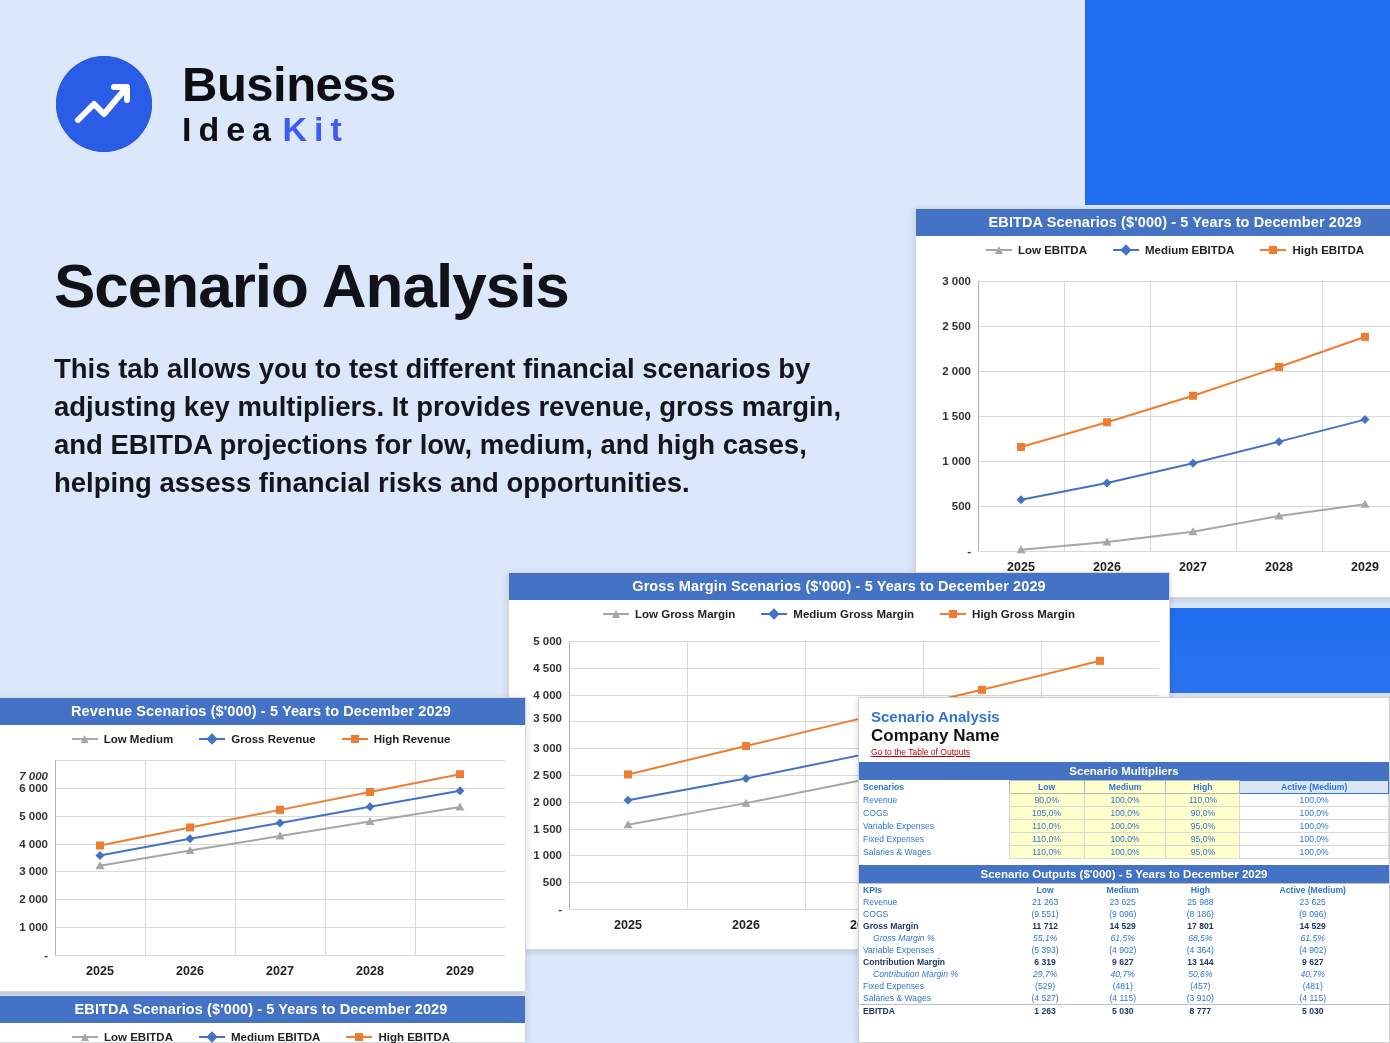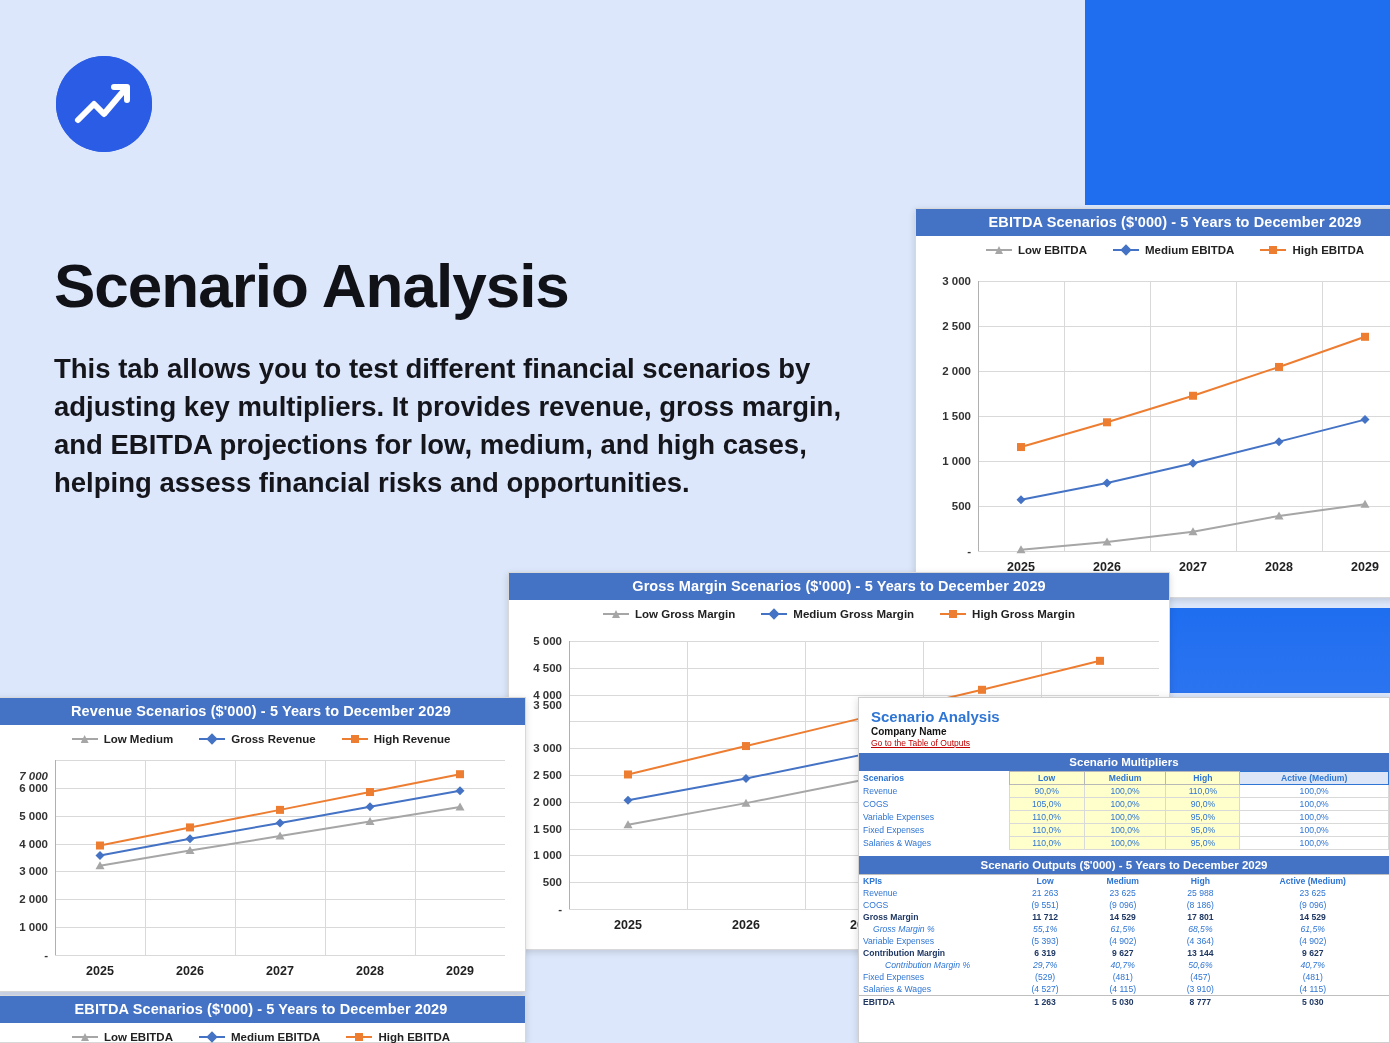--- a/index.html
+++ b/index.html
@@ -63,21 +63,21 @@
   .vgrid { position:absolute; top:0; bottom:0; width:1px; background:#d9d9d9; }
   svg.series { position:absolute; left:0; top:0; overflow:visible; }
 
   
   .sheet {
     position:absolute; left:858px; top:697px; width:532px; height:346px;
     background:#ffffff; border:1px solid #cfcfcf; box-shadow:0 2px 8px rgba(0,0,0,.16);
     font-size:9px; color:#1f3864; overflow:hidden;
   }
   .sheet-h1 { color:#2e75d4; font-size:15px; font-weight:bold; padding:10px 0 0 12px; }
-  .sheet-h2 { color:#111; font-size:10px; font-weight:bold; padding:1px 0 0 12px; }
+  .sheet-h2 { color:#111; font-size:17px; font-weight:bold; padding:1px 0 0 12px; }
   .sheet-link { color:#c00000; font-size:8.5px; text-decoration:underline; padding:1px 0 5px 12px; }
   .band { background:#4472c4; color:#fff; font-weight:bold; font-size:11.5px; text-align:center; padding:3px 0; }
   table.grid { width:100%; border-collapse:collapse; }
   table.grid td { padding:1px 4px; font-size:8.6px; white-space:nowrap; }
   .col-lbl { color:#2e75d4; width:150px; }
   .hdr td { font-weight:bold; text-align:center; color:#2e75d4; }
   .mult-hdr td.k { background:#ffffcc; border:1px solid #b8b8b8; color:#2e75d4; }
   .mult td.v { background:#ffffcc; border:1px solid #d9d9d9; text-align:center; color:#2e75d4; }
   .mult td.a { background:#ffffff; border:1px solid #d9d9d9; text-align:center; color:#2e75d4; }
   .active-hdr { background:#dce6f7; border:1px solid #2e75d4; color:#2e75d4; font-weight:bold; text-align:center; }
@@ -92,20 +92,27 @@
 <div class="blue-block-top"></div>
 <div class="blue-block-mid"></div>
 
 <div class="logo-wrap">
   <div class="logo-mark">
     <svg width="96" height="96" viewBox="0 0 96 96" aria-hidden="true">
       <circle cx="48" cy="48" r="48" fill="#2b5ce6"></circle>
       <polyline points="22,64 38,48 48,58 70,32" fill="none" stroke="#ffffff" stroke-width="6" stroke-linecap="round" stroke-linejoin="round"></polyline>
       <polyline points="58,31 71,31 71,44" fill="none" stroke="#ffffff" stroke-width="6" stroke-linecap="round" stroke-linejoin="round"></polyline>
     </svg>
+  </div>
+  <div class="logo-text">
+    <div class="logo-line1">Business</div>
+    <div class="logo-line2">
+      <span class="logo-idea">Idea</span>
+      <span class="logo-kit">Kit</span>
+    </div>
   </div>
 </div>
 
 <h1 class="page-title">Scenario Analysis</h1>
 <p class="page-desc">This tab allows you to test different financial scenarios by adjusting key multipliers. It provides revenue, gross margin, and EBITDA projections for low, medium, and high cases, helping assess financial risks and opportunities.</p>
 
 <div class="card" style="left:915px; top:208px; width:520px; height:390px;">
   <div class="card-title">EBITDA Scenarios ($'000) - 5 Years to December 2029</div>
   <div class="legend">
     <div class="legend-item">
@@ -206,21 +213,21 @@
       <div class="ylabel" style="top: 214.4px;">1 000</div>
       <div class="gridline" style="top: 187.6px;"></div>
       <div class="ylabel" style="top: 187.6px;">1 500</div>
       <div class="gridline" style="top: 160.8px;"></div>
       <div class="ylabel" style="top: 160.8px;">2 000</div>
       <div class="gridline" style="top: 134px;"></div>
       <div class="ylabel" style="top: 134px;">2 500</div>
       <div class="gridline" style="top: 107.2px;"></div>
       <div class="ylabel" style="top: 107.2px;">3 000</div>
       <div class="gridline" style="top: 80.4px;"></div>
-      <div class="ylabel" style="top: 64px;">3 500</div>
+      <div class="ylabel" style="top: 77px;">3 500</div>
       <div class="gridline" style="top: 53.6px;"></div>
       <div class="ylabel" style="top: 53.6px;">4 000</div>
       <div class="gridline" style="top: 26.8px;"></div>
       <div class="ylabel" style="top: 26.8px;">4 500</div>
       <div class="gridline" style="top: 0px;"></div>
       <div class="ylabel" style="top: 0px;">5 000</div>
       <div class="xlabel" style="left: 59px;">2025</div>
       <div class="vgrid" style="left: 118px;"></div>
       <div class="xlabel" style="left: 177px;">2026</div>
       <div class="vgrid" style="left: 236px;"></div>
@@ -448,21 +455,21 @@
       <td class="num">(4 902)</td>
     </tr>
     <tr>
       <td class="col-lbl b">Contribution Margin</td>
       <td class="num b">6 319</td>
       <td class="num b">9 627</td>
       <td class="num b">13 144</td>
       <td class="num b">9 627</td>
     </tr>
     <tr>
-      <td class="col-lbl it" style="padding-left:26px;font-style:italic;">Contribution Margin %</td>
+      <td class="col-lbl it" style="padding-left:14px;font-style:italic;">Contribution Margin %</td>
       <td class="num it">29,7%</td>
       <td class="num it">40,7%</td>
       <td class="num it">50,6%</td>
       <td class="num it">40,7%</td>
     </tr>
     <tr>
       <td class="col-lbl">Fixed Expenses</td>
       <td class="num">(529)</td>
       <td class="num">(481)</td>
       <td class="num">(457)</td>

